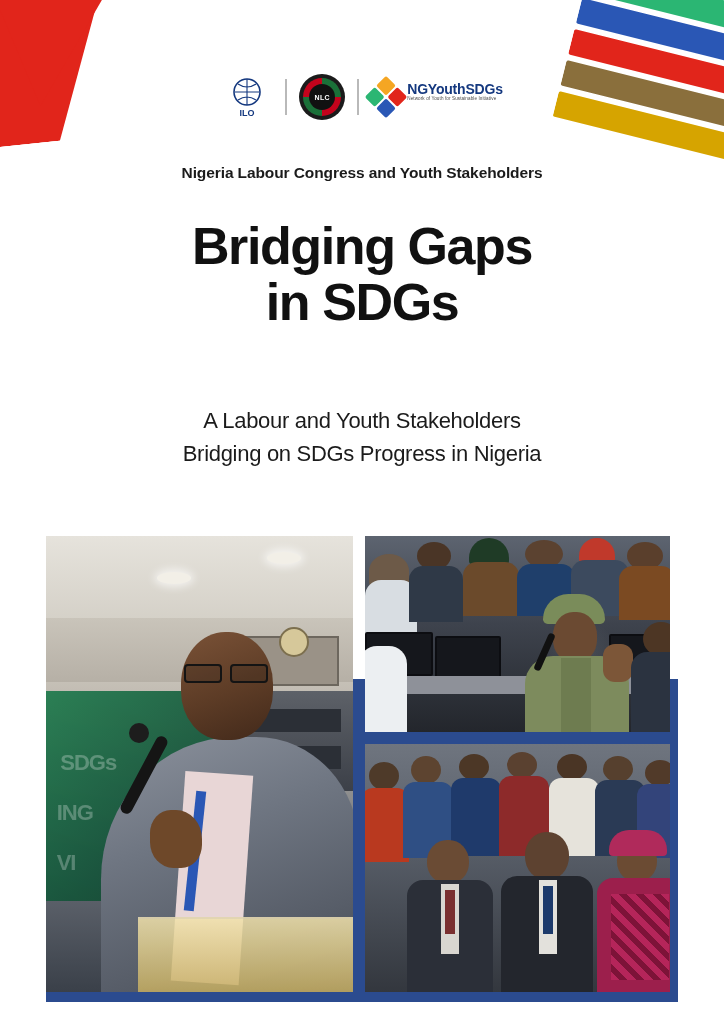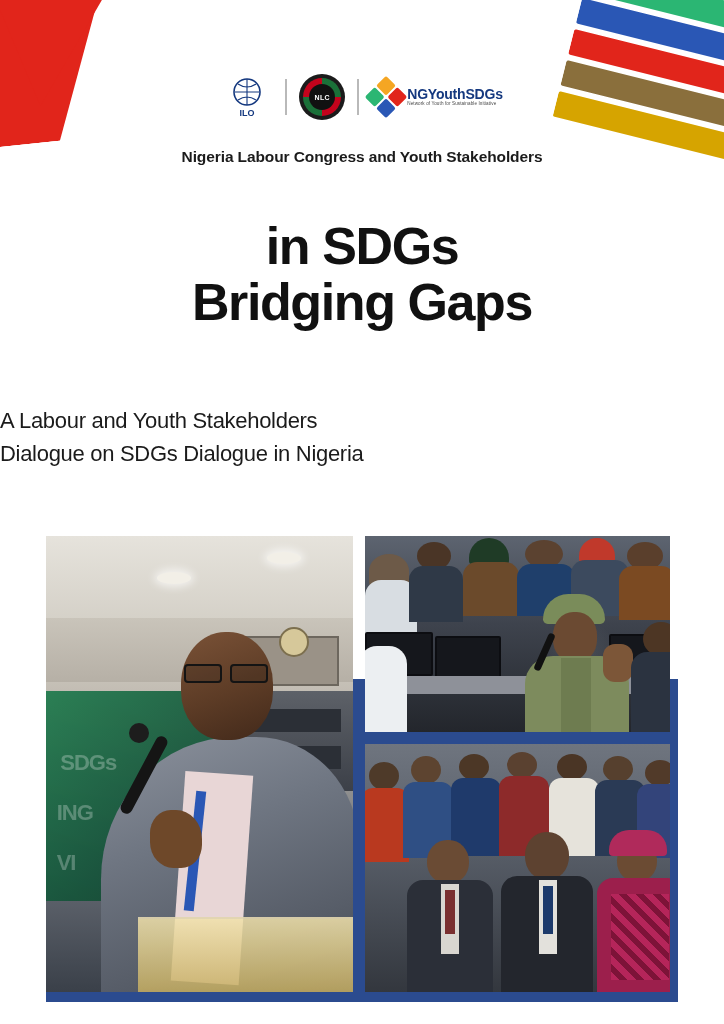--- a/index.html
+++ b/index.html
@@ -145,21 +145,21 @@
     color: #fff;
     font-size: 7px;
     font-weight: bold;
     display: flex;
     align-items: center;
     justify-content: center;
     letter-spacing: .3px;
   }
   .logo-ngy {
     display: flex;
-    align-items: center;
+    align-items: flex-start;
     gap: 6px;
   }
   .ngy-dots {
     width: 30px;
     height: 30px;
     display: grid;
     grid-template-columns: 1fr 1fr;
     grid-template-rows: 1fr 1fr;
     gap: 2px;
     transform: rotate(45deg);
@@ -181,21 +181,21 @@
   }
   .ngy-sub {
     font-size: 4.6px;
     color: #4a4a4a;
     letter-spacing: .1px;
   }
 
   
   .eyebrow {
     position: absolute;
-    top: 146px;
+    top: 162px;
     left: 0;
     width: 100%;
     text-align: center;
     font-size: 15.5px;
     font-weight: bold;
     color: #1b1b1b;
     line-height: 1.45;
     letter-spacing: -.1px;
   }
   .headline {
@@ -208,20 +208,21 @@
     font-weight: bold;
     color: #111111;
     line-height: 1.08;
     letter-spacing: -1.4px;
   }
   .subtitle {
     position: absolute;
     top: 404px;
     left: 0;
     width: 100%;
+    text-align: center;
     font-size: 22px;
     color: #1b1b1b;
     line-height: 1.5;
     letter-spacing: -.3px;
   }
 
   
   .collage {
     position: absolute;
     left: 46px;
@@ -436,27 +437,27 @@
       </span>
     </div>
 
   </div>
 
   <div class="eyebrow">
     <div>Nigeria Labour Congress and Youth Stakeholders</div>
   </div>
 
   <div class="headline">
+    <div>Bridging Gaps</div>
     <div>in SDGs</div>
-    <div>Bridging Gaps</div>
   </div>
 
   <div class="subtitle">
     <div>A Labour and Youth Stakeholders</div>
-    <div>Dialogue on SDGs Dialogue in Nigeria</div>
+    <div>Bridging on SDGs Progress in Nigeria</div>
   </div>
 
   <div class="bottom-blue"></div>
   <div class="bottom-white-left"></div>
   <div class="bottom-white-right"></div>
   <div class="bottom-strip"></div>
 
   <div class="collage">
 
     <div class="photo p1">

